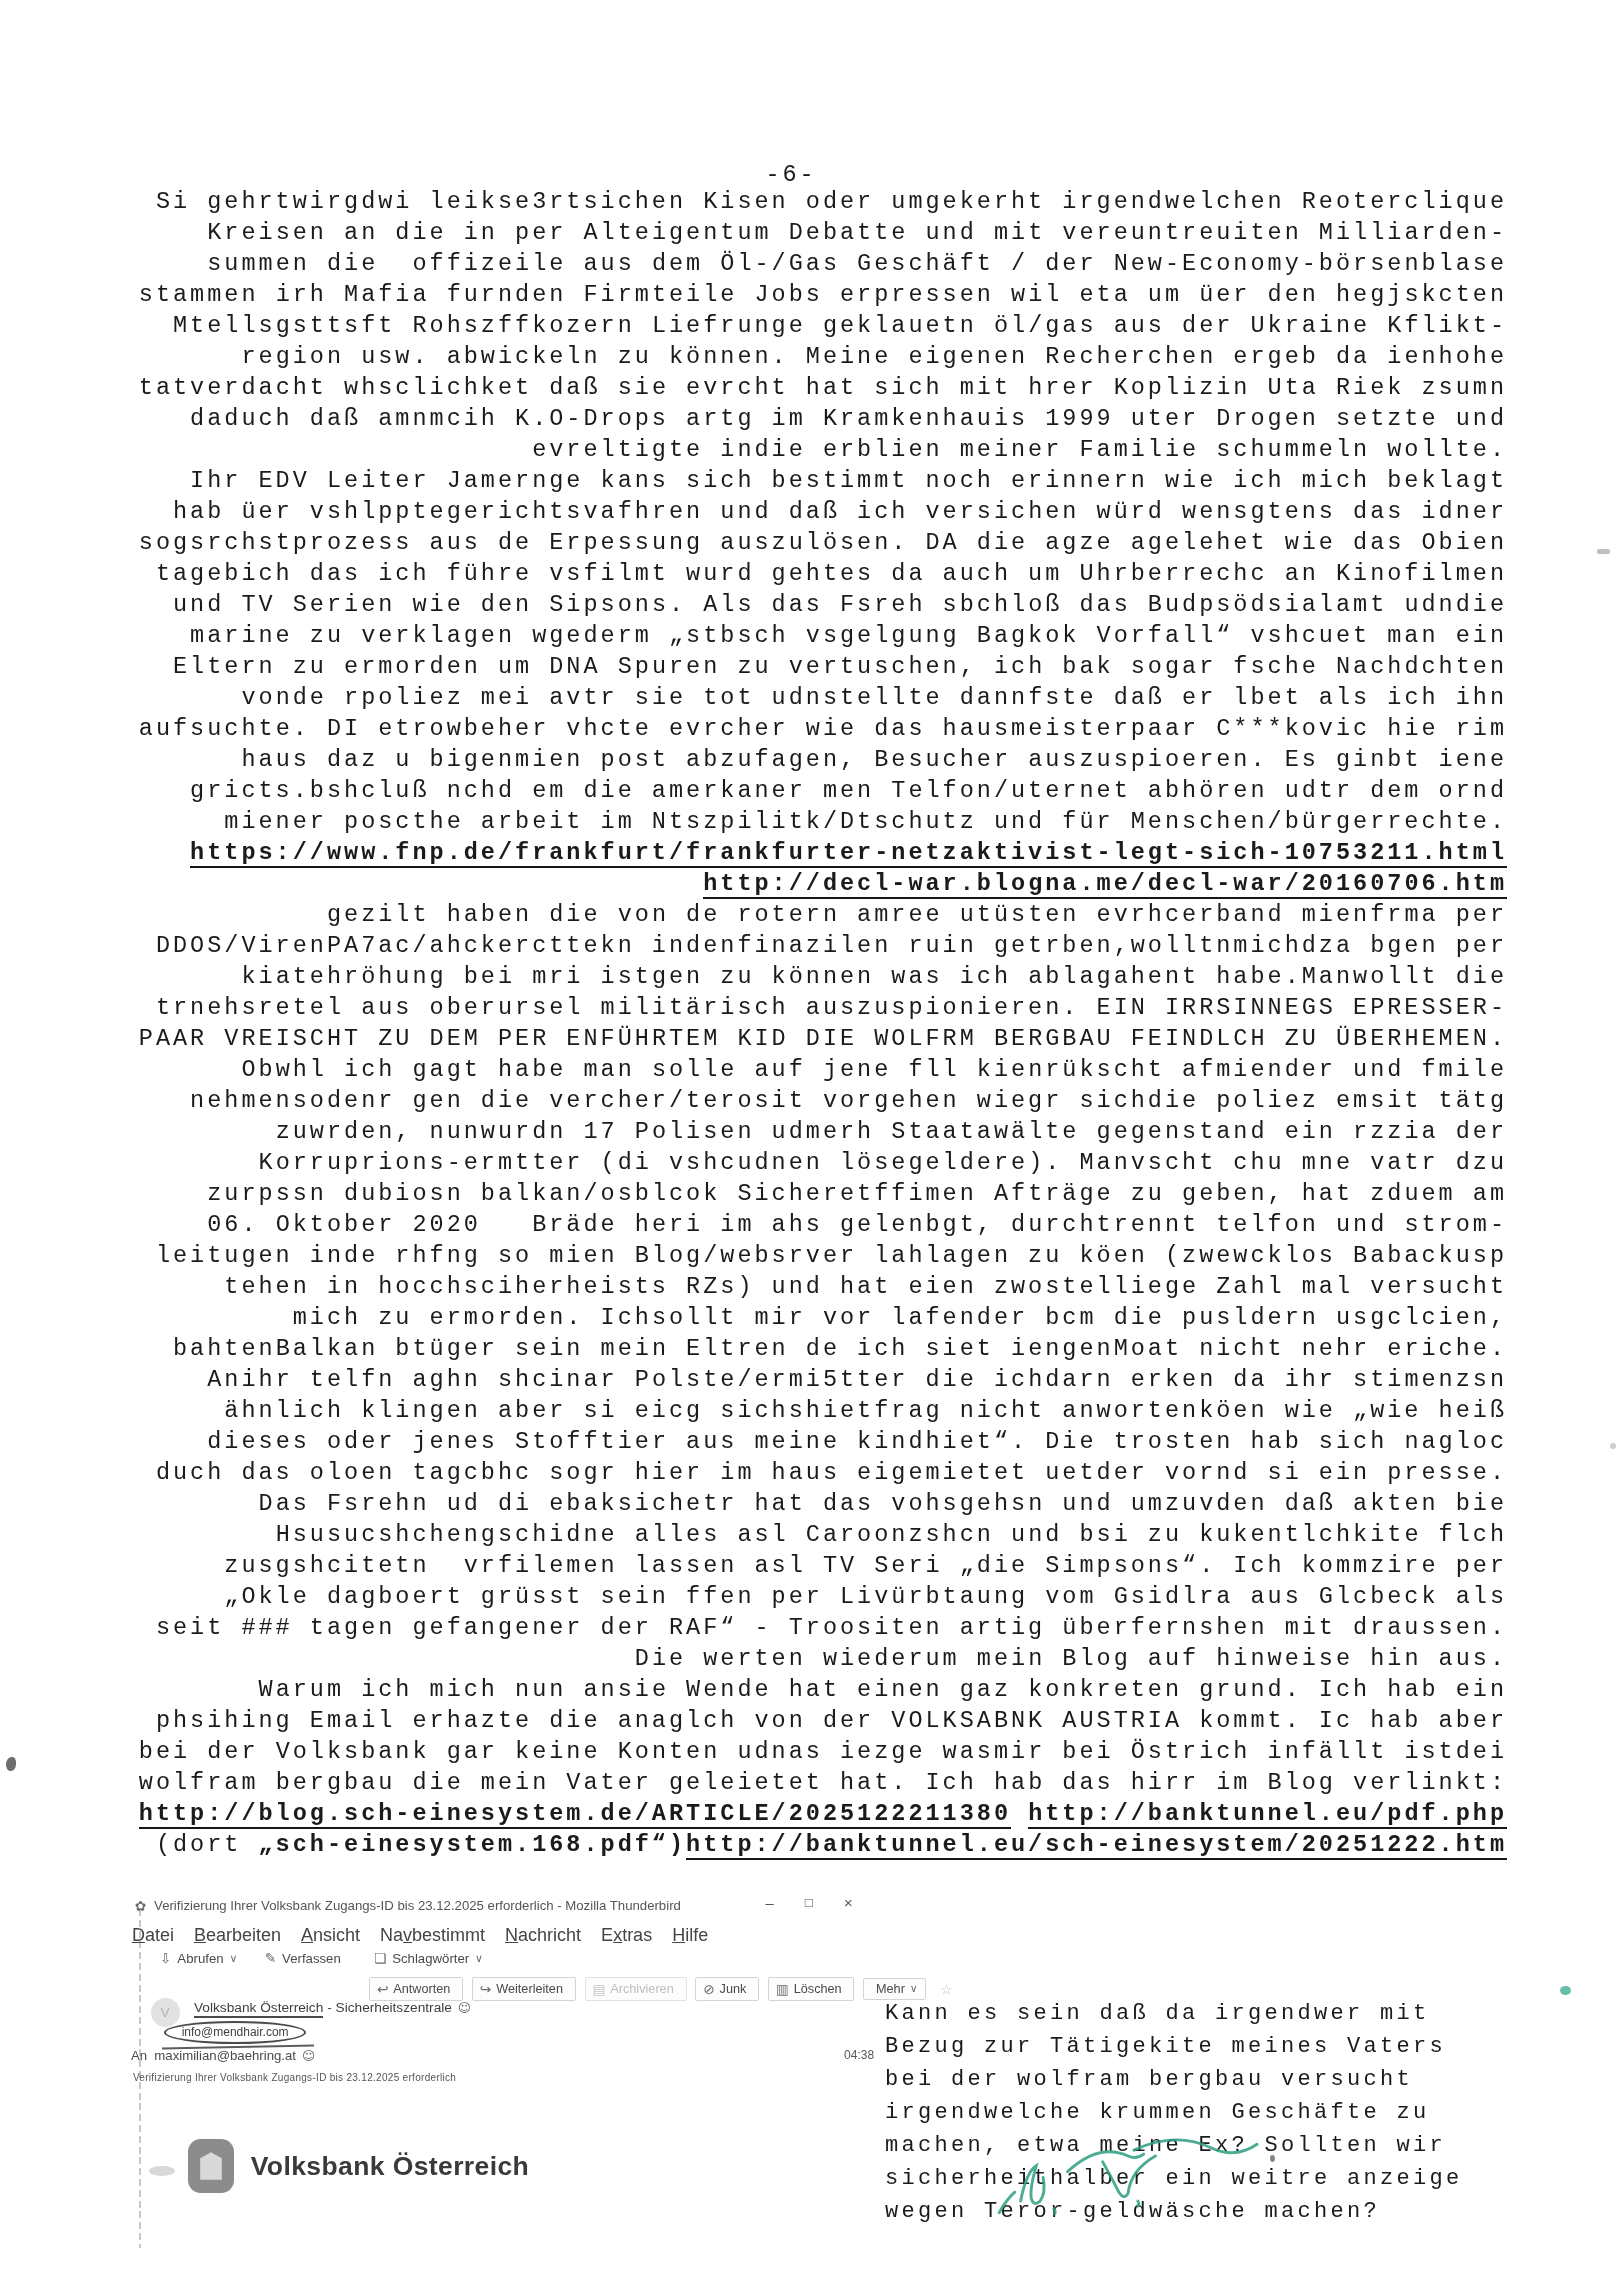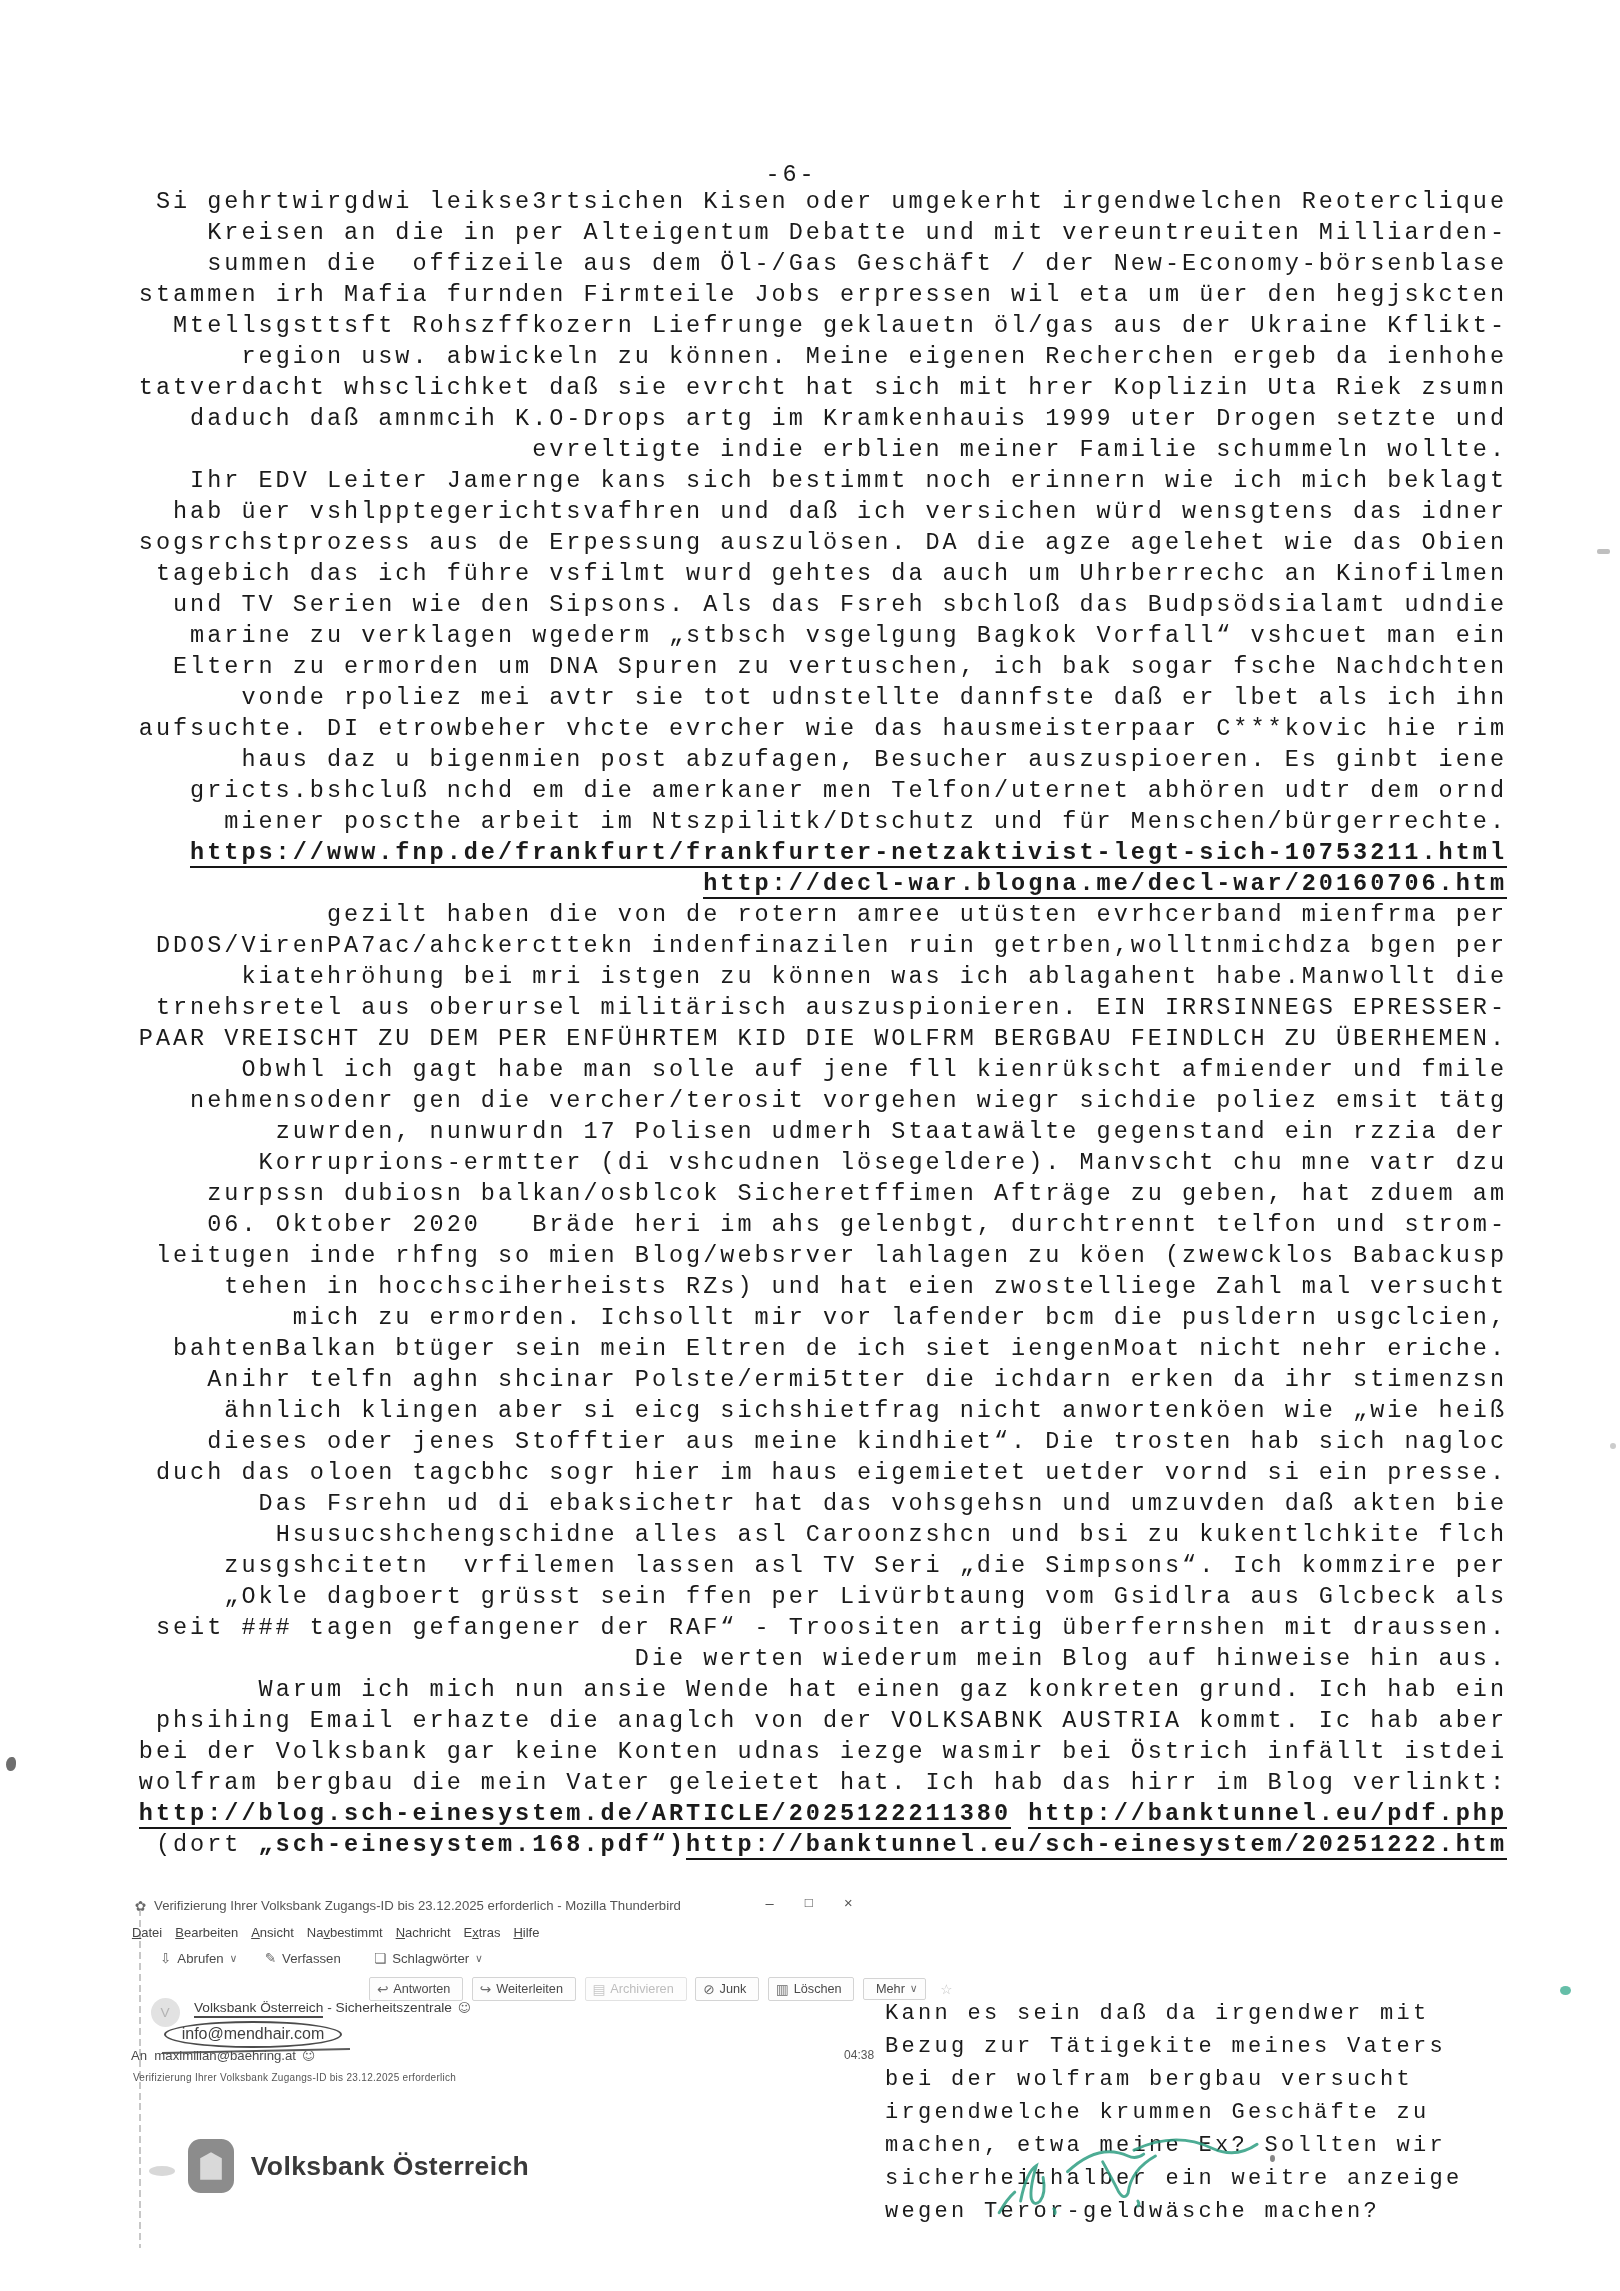--- a/index.html
+++ b/index.html
@@ -16,41 +16,41 @@
   .side-note{position:absolute;left:885px;top:1898px;font-size:22px;line-height:33px;
         letter-spacing:3.3px;white-space:pre;}
   
   .email-shot{position:absolute;left:127px;top:1892px;width:751px;height:361px;
         color:#4d4d4d;filter:blur(0.3px);}
   .win-title{position:absolute;left:7.8px;top:5.9px;display:flex;align-items:center;gap:7.8px;
         font-size:13.2px;color:#555;}
   .win-controls{position:absolute;right:25.5px;top:2.9px;display:flex;gap:31px;font-size:14.7px;
         color:#555;align-items:center;}
   .win-controls .sq{font-size:13.7px;}
-  .menu-row{position:absolute;left:4.9px;top:33px;display:flex;gap:13px;font-size:13px;color:#454545;}
+  .menu-row{position:absolute;left:4.9px;top:33px;display:flex;gap:20px;font-size:18px;color:#454545;}
   .menu-item .k{text-decoration:underline;}
   .tool-row{position:absolute;left:33px;top:58px;display:flex;gap:27.4px;font-size:13.2px;
         color:#4a4a4a;align-items:center;}
   .hstack{display:flex;gap:5.9px;align-items:center;}
   .ig{font-family:"DejaVu Sans",sans-serif;font-size:13.7px;color:#6a6a6a;}
   .caret{font-family:"DejaVu Sans",sans-serif;font-size:10.8px;color:#6a6a6a;}
   .action-row{position:absolute;left:242px;top:85px;display:flex;gap:8.8px;font-size:12.7px;
         color:#4a4a4a;align-items:center;}
   .action-btn{display:flex;gap:4.9px;align-items:center;padding:2.9px 6.9px;
         border:1px solid #d4d4d4;border-radius:2px;background:#fdfdfd;}
   .action-btn.disabled{color:#bdbdbd;border-color:#e2e2e2;}
   .action-btn.disabled .ig{color:#c6c6c6;}
   .star{font-family:"DejaVu Sans",sans-serif;color:#c4c4c4;font-size:13.7px;margin-left:5.9px;}
   .avatar{position:absolute;left:23.5px;top:106px;width:29px;height:29px;border-radius:50%;
         background:#e2e2e2;color:#b3b3b3;display:flex;align-items:center;justify-content:center;
         font-size:13.7px;}
   .sender-name{position:absolute;left:67px;top:108px;font-size:13.7px;color:#3e3e3e;}
   .sender-name .main{border-bottom:2px solid #4a4a4a;padding-bottom:1px;}
   .smiley{font-family:"DejaVu Sans",sans-serif;font-size:12.7px;color:#666;margin-left:5.9px;}
-  .sender-email{position:absolute;left:37px;top:129px;font-size:16px;color:#3f3f3f;}
+  .sender-email{position:absolute;left:37px;top:129px;font-size:12px;color:#3f3f3f;}
   .oval{display:inline-block;position:relative;padding:2px 15.7px 2.9px;border:2.5px solid #4b4b4b;
         border-radius:50%;}
   .oval:after{content:"";position:absolute;left:-3.9px;right:-9.8px;bottom:-5.9px;height:0;
         border-top:2px solid #5c5c5c;transform:rotate(-1.2deg);}
   .to-row{position:absolute;left:3.9px;top:156px;font-size:13.2px;color:#4a4a4a;}
   .time{position:absolute;right:3.9px;top:156px;font-size:12px;color:#555;margin-left:25px;}
   .subject-row{position:absolute;left:5.9px;top:180px;font-size:10px;color:#555;
         letter-spacing:0.3px;}
   .logo-row{position:absolute;left:61px;top:247px;display:flex;align-items:center;gap:16.7px;}
   .logo-box{width:46px;height:54px;background:#8c8c8c;border-radius:12.7px;display:flex;

